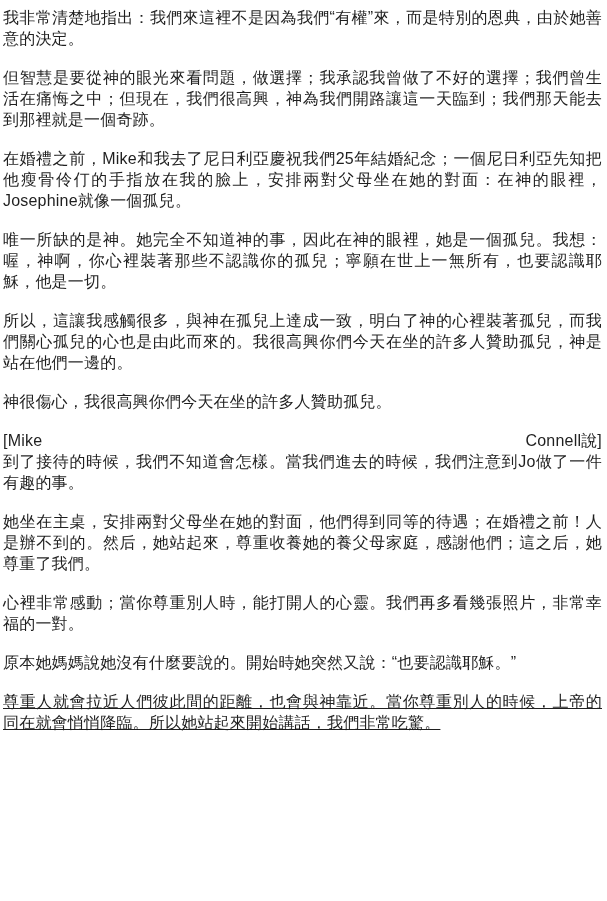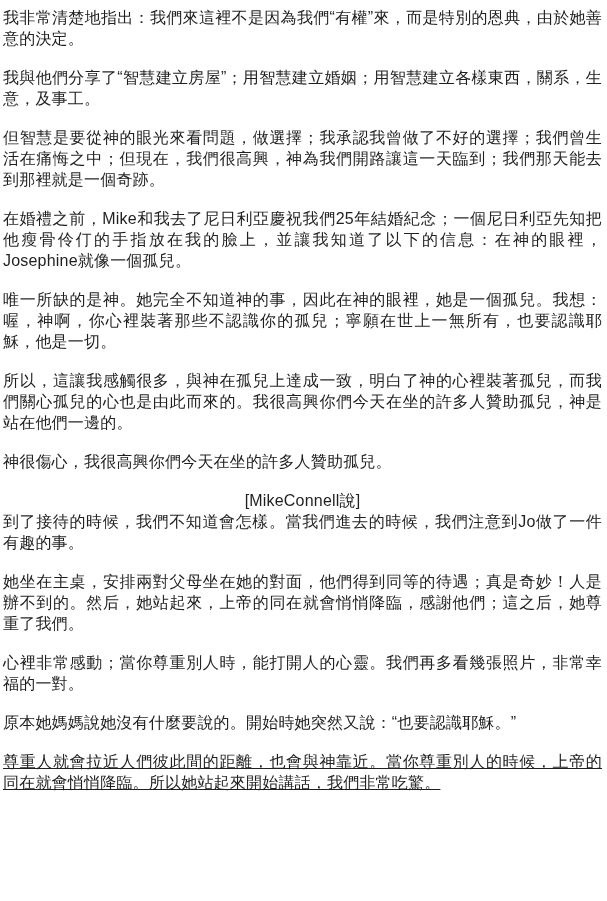--- a/index.html
+++ b/index.html
@@ -23,54 +23,53 @@
     margin: 0 0 18px 0;
     text-align: justify;
     letter-spacing: 0.2px;
   }
   .paragraph:last-child {
     margin-bottom: 0;
     text-decoration: underline;
   }
   .split-line {
     display: flex;
-    justify-content: center;
+    justify-content: space-between;
     width: 100%;
   }
 </style>
 </head>
 <body>
 
 <div class="doc-page">
 
   <p class="paragraph">我非常清楚地指出：我們來這裡不是因為我們“有權”來，而是特別的恩典，由於她善意的決定。</p>
 
-  <p class="paragraph">我與他們分享了“智慧建立房屋”；用智慧建立婚姻；用智慧建立各樣東西，關系，生意，及事工。</p>
 
   <p class="paragraph">但智慧是要從神的眼光來看問題，做選擇；我承認我曾做了不好的選擇；我們曾生活在痛悔之中；但現在，我們很高興，神為我們開路讓這一天臨到；我們那天能去到那裡就是一個奇跡。</p>
 
 
-  <p class="paragraph">在婚禮之前，Mike和我去了尼日利亞慶祝我們25年結婚紀念；一個尼日利亞先知把他瘦骨伶仃的手指放在我的臉上，並讓我知道了以下的信息：在神的眼裡，Josephine就像一個孤兒。</p>
+  <p class="paragraph">在婚禮之前，Mike和我去了尼日利亞慶祝我們25年結婚紀念；一個尼日利亞先知把他瘦骨伶仃的手指放在我的臉上，安排兩對父母坐在她的對面：在神的眼裡，Josephine就像一個孤兒。</p>
 
 
   <p class="paragraph">唯一所缺的是神。她完全不知道神的事，因此在神的眼裡，她是一個孤兒。我想：喔，神啊，你心裡裝著那些不認識你的孤兒；寧願在世上一無所有，也要認識耶穌，他是一切。</p>
 
   <p class="paragraph">所以，這讓我感觸很多，與神在孤兒上達成一致，明白了神的心裡裝著孤兒，而我們關心孤兒的心也是由此而來的。我很高興你們今天在坐的許多人贊助孤兒，神是站在他們一邊的。</p>
 
   <p class="paragraph">神很傷心，我很高興你們今天在坐的許多人贊助孤兒。</p>
 
   <p class="paragraph">
     <span class="split-line">
       <span>[Mike</span>
       <span>Connell說]</span>
     </span>
     <span>到了接待的時候，我們不知道會怎樣。當我們進去的時候，我們注意到Jo做了一件有趣的事。</span>
   </p>
 
-  <p class="paragraph">她坐在主桌，安排兩對父母坐在她的對面，他們得到同等的待遇；真是奇妙！人是辦不到的。然后，她站起來，上帝的同在就會悄悄降臨，感謝他們；這之后，她尊重了我們。</p>
+  <p class="paragraph">她坐在主桌，安排兩對父母坐在她的對面，他們得到同等的待遇；在婚禮之前！人是辦不到的。然后，她站起來，尊重收養她的養父母家庭，感謝他們；這之后，她尊重了我們。</p>
 
   <p class="paragraph">心裡非常感動；當你尊重別人時，能打開人的心靈。我們再多看幾張照片，非常幸福的一對。</p>
 
   <p class="paragraph">原本她媽媽說她沒有什麼要說的。開始時她突然又說：“也要認識耶穌。”</p>
 
   <p class="paragraph">尊重人就會拉近人們彼此間的距離，也會與神靠近。當你尊重別人的時候，上帝的同在就會悄悄降臨。所以她站起來開始講話，我們非常吃驚。</p>
 
 </div>
 
 </body></html>

